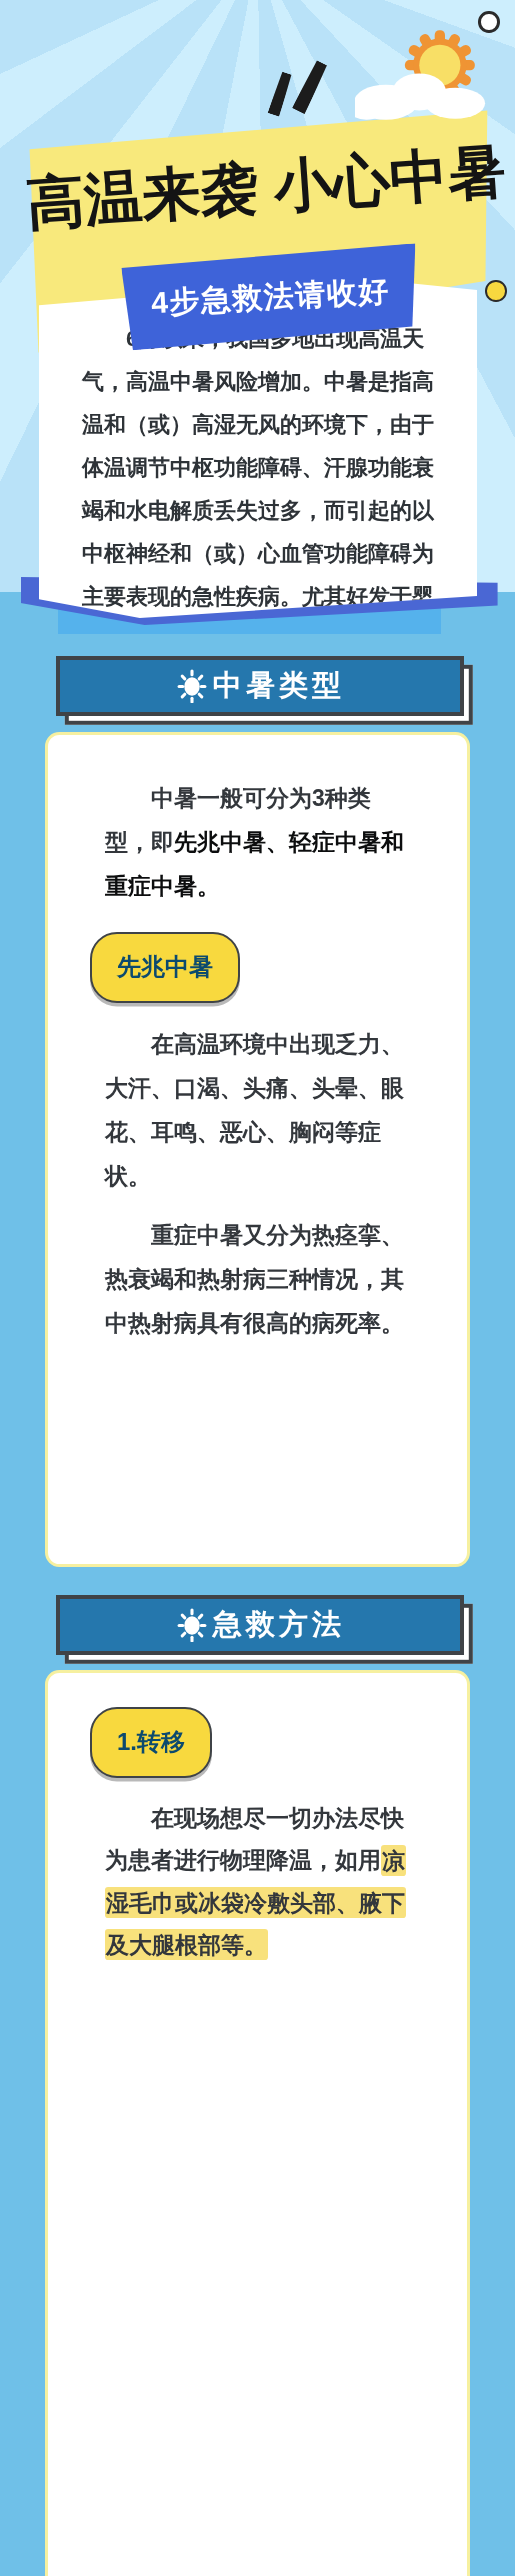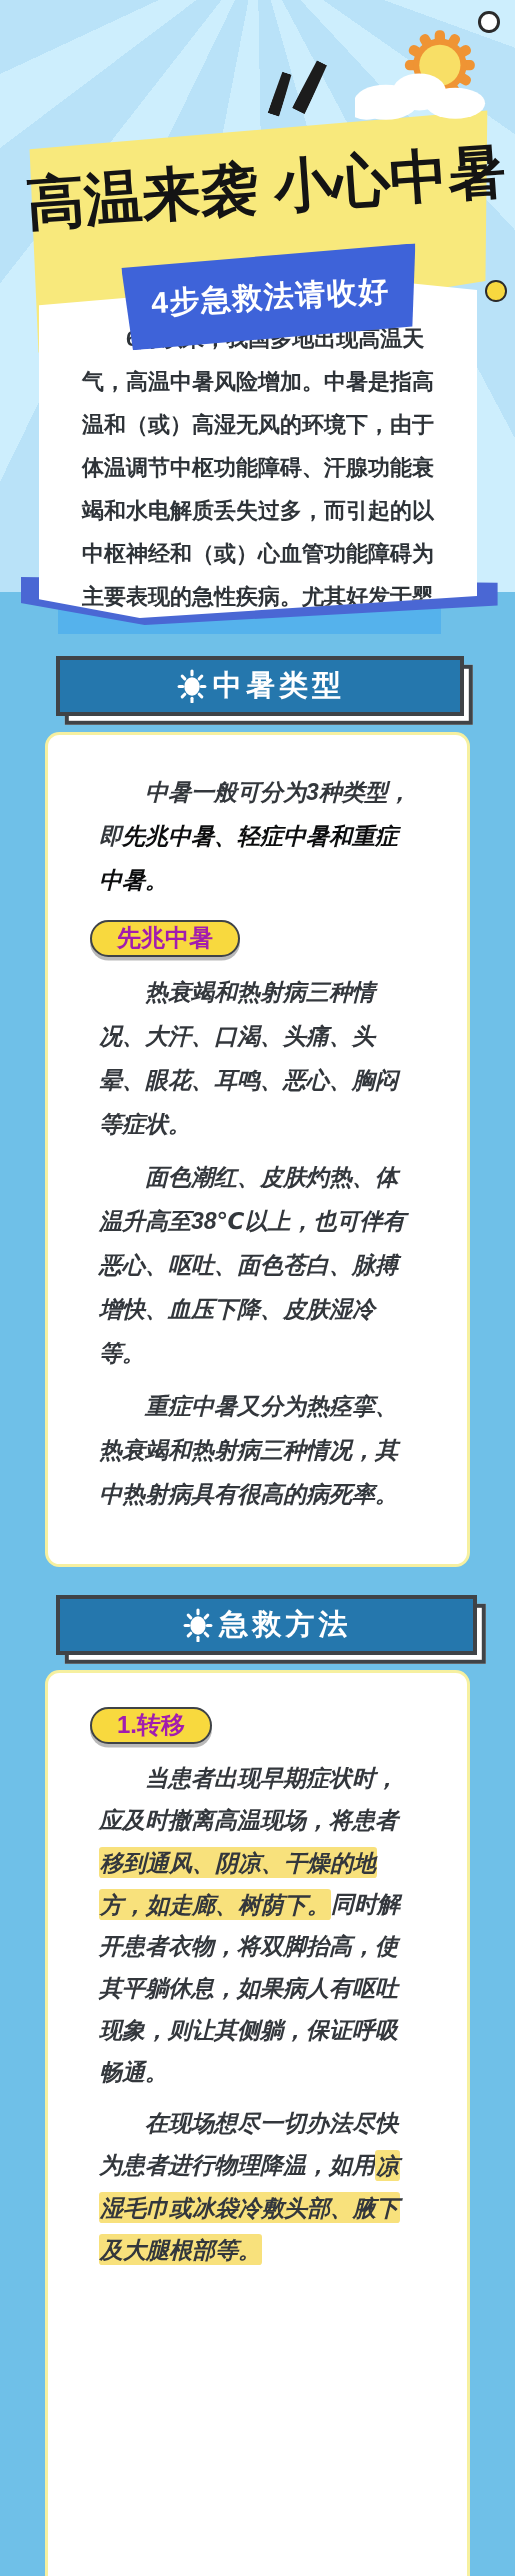--- a/index.html
+++ b/index.html
@@ -39,39 +39,39 @@
   .intro-text{padding:39px 41px 0 43px;font-size:22px;line-height:43px;
     font-weight:700;color:#2e3338;text-indent:2em;}
   .ribbon{position:absolute;left:20.6px;top:576px;width:477px;height:49px;
     background:#4a67d4;z-index:2;
     clip-path:polygon(0 2%,100% 14%,100% 60%,26% 100%,0 55%);}
   .panel{position:absolute;left:58px;top:606px;width:383px;height:28px;
     background:#55b2ec;z-index:1;}
   
   .secbox{position:relative;margin-left:56px;width:408px;height:60px;}
   .secbox.first{margin-top:64px;}
-  .secbox.second{margin-top:28px;padding-left:13px;}
+  .secbox.second{margin-top:28px;}
   .secbox .shadow{position:absolute;inset:0;transform:translate(8.8px,8.8px);
     background:#ffffff;border:4.1px solid #3f4347;box-sizing:border-box;}
   .secbox .face{position:absolute;inset:0;background:#2577ad;
     border:4.1px solid #3f4347;box-sizing:border-box;
     display:flex;align-items:center;justify-content:center;gap:4px;}
   .secbox .t{font-size:29px;font-weight:900;color:#ffffff;letter-spacing:4.1px;}
   
   .card{box-sizing:border-box;margin-left:45px;width:425px;background:#ffffff;
     border:3.1px solid #f6f0a0;border-radius:14.4px;color:#33373c;overflow:hidden;}
   .card1{margin-top:15.5px;height:835px;padding:26px 39px 0 42px;}
   .card2{margin-top:15.5px;height:1414px;padding:25px 39px 0 42px;}
-  .card p{margin:9px;font-size:23px;font-weight:700;text-indent:2em;font-style:italic;}
+  .card p{margin:15px;font-size:23px;font-weight:700;text-indent:2em;}
   .card1 p{line-height:44px;}
   .card2 p{line-height:42px;}
   .card b{font-weight:900;color:#0c0d0e;}
   .badge{display:inline-block;margin:9.3px 0 4.1px 0;font-size:24px;font-weight:900;
-    color:#a21caf;background:#f8d93e;border:2.6px solid #3f4347;border-radius:27px;
-    padding:2px 25px;box-shadow:0 3.6px 0 rgba(55,55,55,.35);line-height:1.2;}
+    color:#0c4a6e;background:#f8d93e;border:2.6px solid #3f4347;border-radius:27px;
+    padding:19px 25px;box-shadow:0 3.6px 0 rgba(55,55,55,.35);line-height:1.2;}
   .hl{background:#f8e17c;padding:2.6px 1px;border-radius:3.1px;
     box-decoration-break:clone;-webkit-box-decoration-break:clone;}
 </style>
 </head>
 <body>
 
 <div class="hero">
   <div class="rays"></div>
 
   <div class="panel"></div>
@@ -136,23 +136,22 @@
       </g>
     </svg>
     <span class="t">中暑类型</span>
   </div>
 </div>
 
 <div class="card card1">
   <p><span>中暑一般可分为3种类型，即</span><b>先兆中暑、轻症中暑和重症中暑。</b></p>
 
   <div><span class="badge">先兆中暑</span></div>
-  <p>热衰竭和热射病三种情况、大汗、口渴、头痛、头晕、眼花、耳鸣、恶心、胸闷等症状。</p>
+  <p>在高温环境中出现乏力、大汗、口渴、头痛、头晕、眼花、耳鸣、恶心、胸闷等症状。</p>
 
-  <p>面色潮红、皮肤灼热、体温升高至38℃以上，也可伴有恶心、呕吐、面色苍白、脉搏增快、血压下降、皮肤湿冷等。</p>
 
   <p>重症中暑又分为热痉挛、热衰竭和热射病三种情况，其中热射病具有很高的病死率。</p>
 </div>
 
 <div class="secbox second">
   <div class="shadow"></div>
   <div class="face">
     <svg width="34" height="34" viewBox="0 0 66 66">
       <ellipse cx="33" cy="34" rx="15" ry="18" fill="#ffffff"></ellipse>
       <g stroke="#ffffff" stroke-width="6" stroke-linecap="round">
@@ -166,18 +165,17 @@
           <line x1="47" y1="19" x2="52" y2="14"></line>
       </g>
     </svg>
     <span class="t">急救方法</span>
   </div>
 </div>
 
 <div class="card card2">
 
   <div><span class="badge">1.转移</span></div>
-  <p><span>当患者出现早期症状时，应及时撤离高温现场，将患者</span><span class="hl">移到通风、阴凉、干燥的地方，如走廊、树荫下。</span><span>同时解开患者衣物，将双脚抬高，使其平躺休息，如果病人有呕吐现象，则让其侧躺，保证呼吸畅通。</span></p>
 
   <p><span>在现场想尽一切办法尽快为患者进行物理降温，如用</span><span class="hl">凉湿毛巾或冰袋冷敷头部、腋下及大腿根部等。</span></p>
 
 </div>
 
 
 </body></html>

